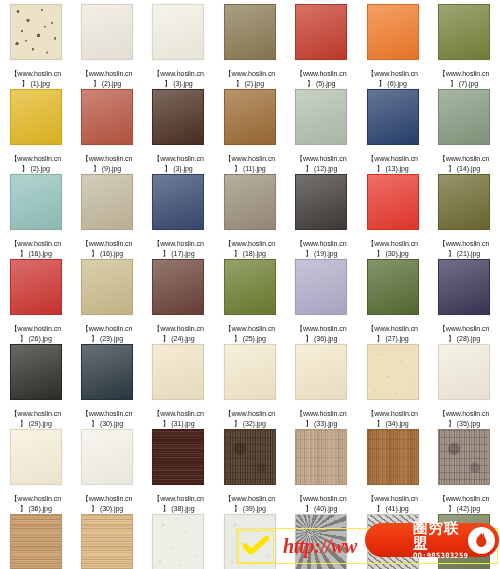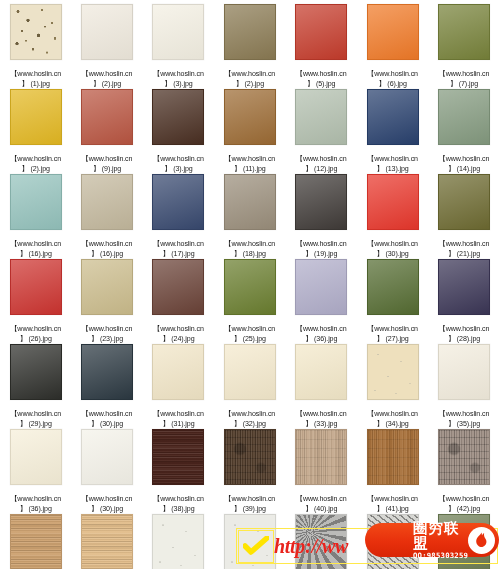--- a/index.html
+++ b/index.html
@@ -161,21 +161,21 @@
     display: flex; align-items: center; justify-content: center;
     flex: none;
   }
   #wm-check svg { display: block; }
   #wm-url {
     font-family: "Liberation Serif", serif;
     font-style: italic;
     font-weight: bold;
     font-size: 20px;
     color: #e8241d;
-    margin-left: 0;
+    margin-left: 9px;
     white-space: nowrap;
     letter-spacing: -0.3px;
     text-shadow: 0 0 1px rgba(255,255,255,0.6);
   }
   #wm-badge {
     position: absolute;
     left: 128px;
     top: -6px;
     width: 134px;
     height: 34px;

